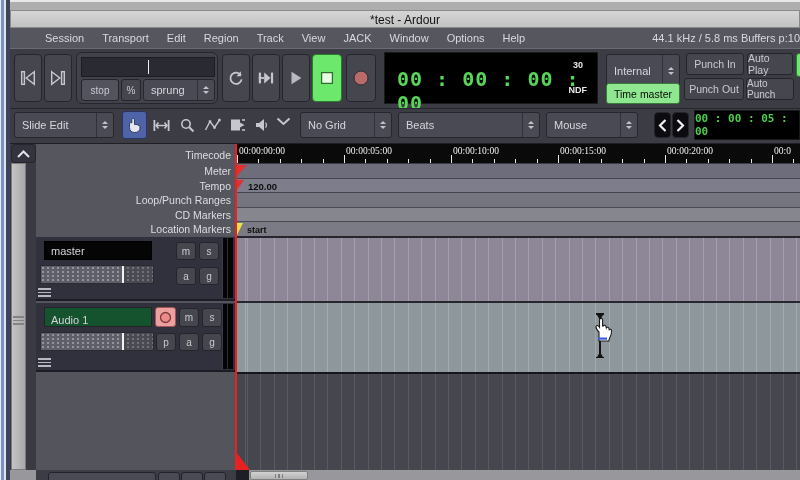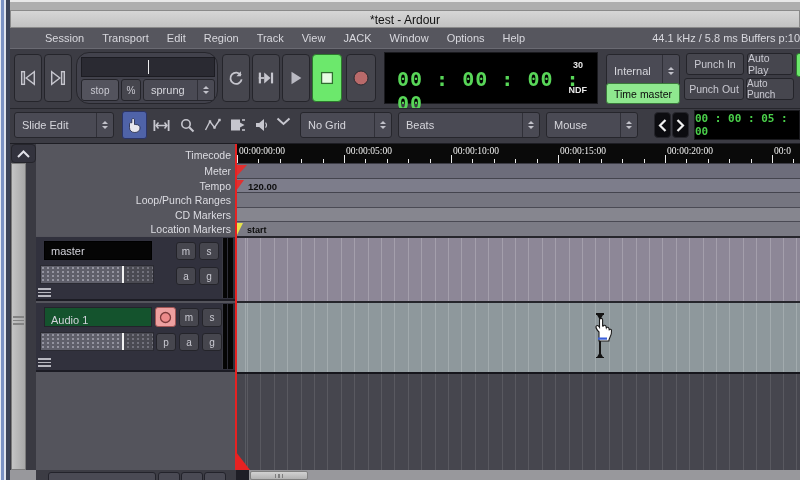--- a/index.html
+++ b/index.html
@@ -66,21 +66,21 @@
       <path d="M17 3 L8 10 L17 17 Z" fill="none" stroke="#c6c6ce" stroke-width="1.6"></path>
     </svg>
 </div>
 <div class="abs tbtn" style="left:44px;top:54px;width:28px;height:48px">
   <svg width="18" height="18" viewBox="0 0 20 20">
       <rect x="14" y="3" width="3" height="14" fill="none" stroke="#c6c6ce" stroke-width="1.6"></rect>
       <path d="M3 3 L12 10 L3 17 Z" fill="none" stroke="#c6c6ce" stroke-width="1.6"></path>
     </svg>
 </div>
 
-<div class="abs" style="left:76px;top:52px;width:142px;height:52px;background:#42424c;border:1px solid #26262c;border-radius:13px;box-sizing:border-box">
+<div class="abs" style="left:76px;top:52px;width:142px;height:52px;background:#42424c;border:1px solid #26262c;border-radius:6px;box-sizing:border-box">
   <div class="abs" style="left:4px;top:4px;width:132px;height:18px;background:#2a2a32;border:1px solid #1c1c22">
     <div class="abs" style="left:66px;top:2px;width:1px;height:14px;background:#eee"></div>
   </div>
   <div class="abs smallbtn" style="left:4px;top:26px;width:38px;height:22px;background:#53535d">
       <span>stop</span>
     </div>
   <div class="abs smallbtn" style="left:44px;top:26px;width:20px;height:22px">
       <span>%</span>
     </div>
   <div class="abs dd" style="left:66px;top:26px;width:72px;height:22px">

